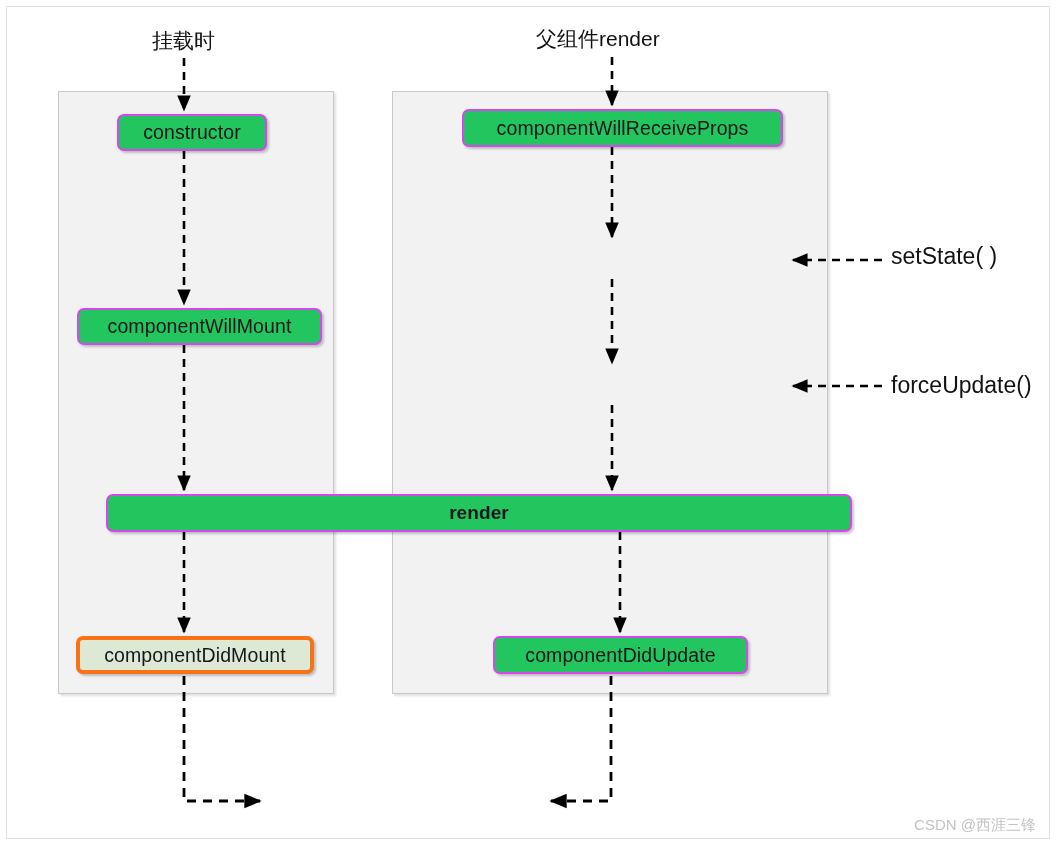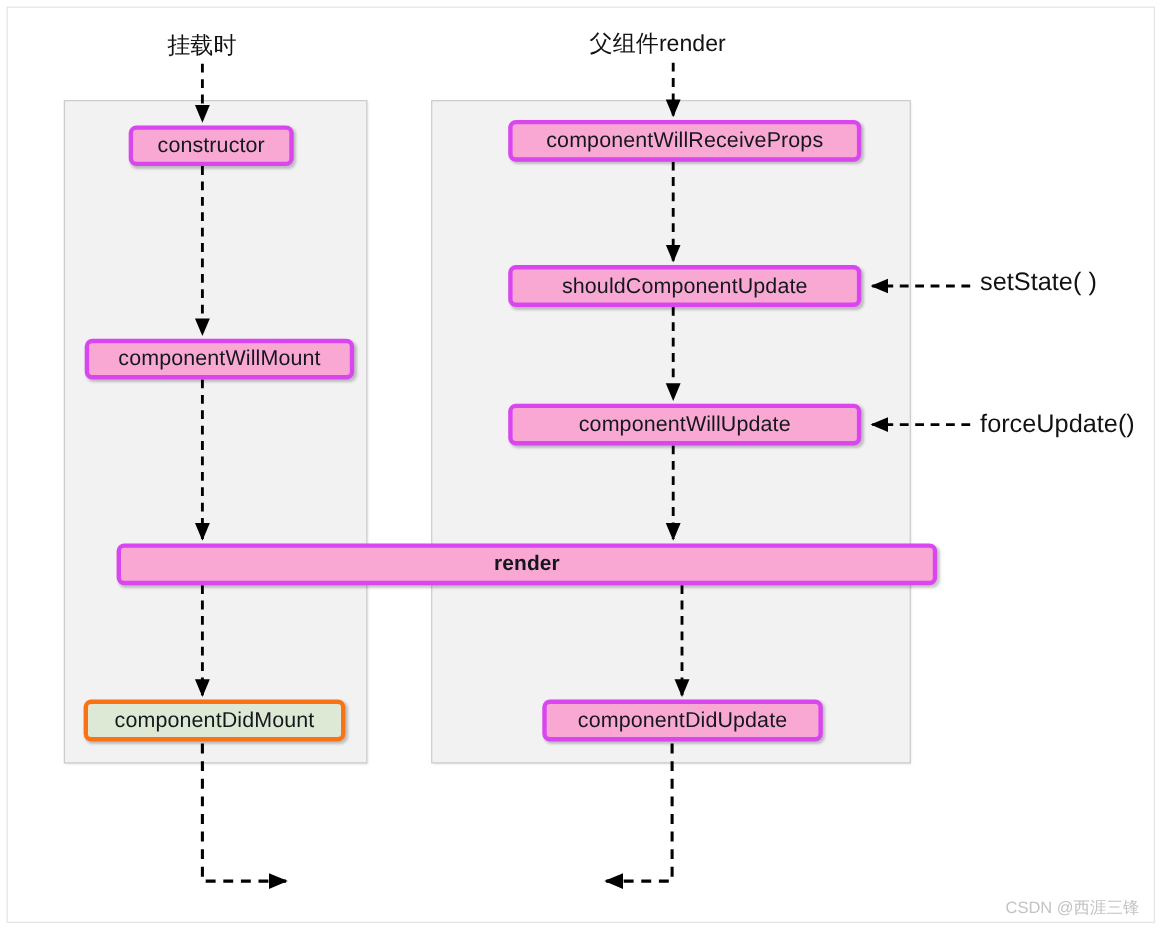--- a/index.html
+++ b/index.html
@@ -46,22 +46,22 @@
     display: flex;
     align-items: center;
     justify-content: center;
     font-size: 19.5px;
     letter-spacing: 0.1px;
     color: #15171c;
     white-space: nowrap;
     box-shadow: 2px 2px 2.5px rgba(0,0,0,0.22);
   }
   .node.blue {
-    background: #f9a8d4;
-    border: 4px solid #d946ef;
+    background: #22c55e;
+    border: 2px solid #d946ef;
   }
   .node.green {
     background: #dde9d4;
     border: 4px solid #f97316;
   }
   .node.render-bar {
     font-weight: bold;
     font-size: 19px;
   }
 
@@ -164,23 +164,21 @@
   <div class="caption" id="cap-parent">父组件render</div>
 
   <div class="node blue" id="n-constructor">constructor</div>
 
   <div class="node blue" id="n-willmount">componentWillMount</div>
 
   <div class="node green" id="n-didmount">componentDidMount</div>
 
   <div class="node blue" id="n-willreceive">componentWillReceiveProps</div>
 
-  <div class="node blue" id="n-shouldupdate">shouldComponentUpdate</div>
 
-  <div class="node blue" id="n-willupdate">componentWillUpdate</div>
 
   <div class="node blue" id="n-didupdate">componentDidUpdate</div>
 
   <div class="node blue render-bar" id="n-render">render</div>
 
 
   <div class="side-label" id="lbl-setstate">setState( )</div>
 
   <div class="side-label" id="lbl-forceupdate">forceUpdate()</div>
 

